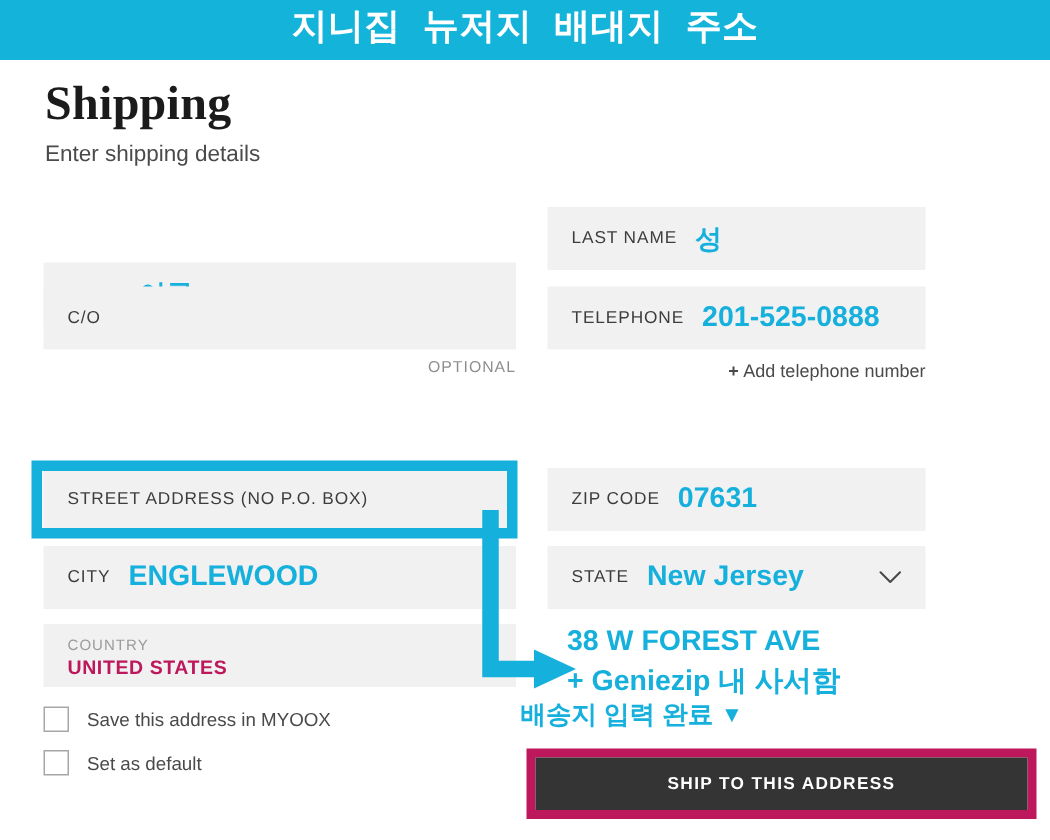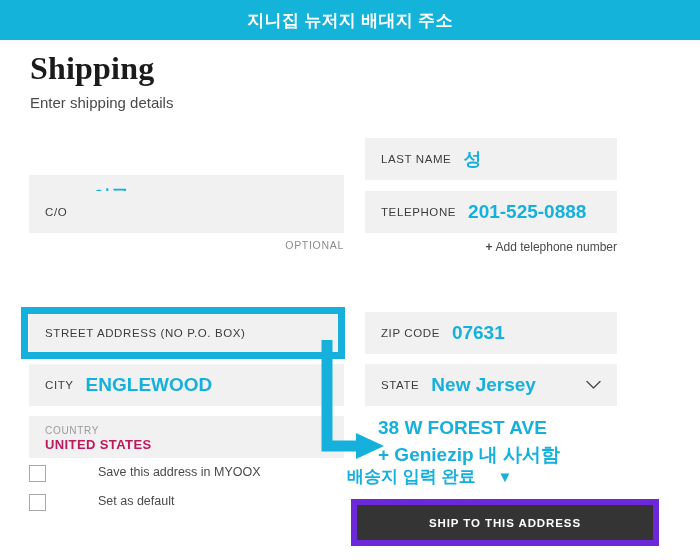--- a/index.html
+++ b/index.html
@@ -22,24 +22,25 @@
     top: 0; left: 0;
     width: 700px;
     height: 40px;
     background: #14b4da;
     display: flex;
     align-items: center;
     justify-content: center;
   }
   #header-title {
     color: #ffffff;
-    font-size: 17px;
+    font-size: 24px;
     font-weight: bold;
     letter-spacing: 0.3px;
     line-height: 1;
+    font-family: Liberation Mono, monospace;
   }
 
   
   #page-body {
     position: absolute;
     top: 40px; left: 0;
     width: 700px;
     height: 520px;
     background: #ffffff;
   }
@@ -132,23 +133,23 @@
     right: 16px;
     top: 50%;
     transform: translateY(-50%);
     display: block;
     line-height: 0;
   }
 
   
   .checkrow {
     display: flex;
+    align-items: center;
     margin-top: 0;
     height: 29px;
-    gap: 40px;
   }
   .checkbox {
     width: 17px;
     height: 17px;
     border: 1px solid #a7a7a7;
     background: #ffffff;
     flex: none;
   }
   .checkrow-label {
     margin-left: 12px;
@@ -192,35 +193,35 @@
   #complete-annotation {
     position: absolute;
     left: 347px;
     top: 425px;
     color: #16b0dd;
     font-weight: bold;
     font-size: 17px;
     white-space: nowrap;
     display: flex;
     align-items: center;
-    gap: 22px;
+    gap: 5px;
   }
   #complete-annotation .tri {
     font-size: 15px;
     line-height: 1;
   }
 
   
   #submit-wrap {
     position: absolute;
     left: 351px;
     top: 459px;
-    width: 308px;
+    width: 340px;
     height: 47px;
-    border: 6px solid #6d28d9;
+    border: 6px solid #be185d;
   }
   #submit-button {
     width: 100%;
     height: 100%;
     background: #343434;
     color: #ffffff;
     border: none;
     font-family: "Liberation Sans", sans-serif;
     font-size: 11.5px;
     font-weight: bold;

